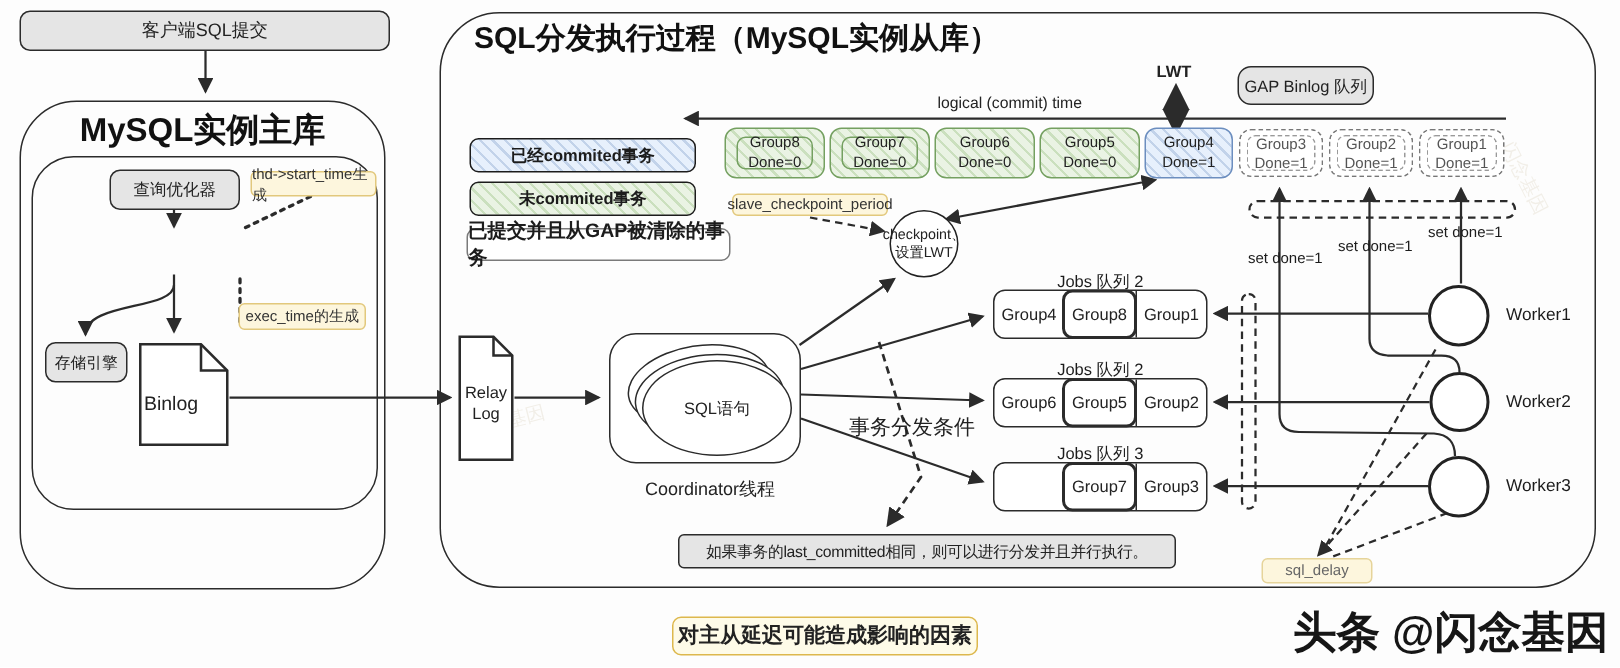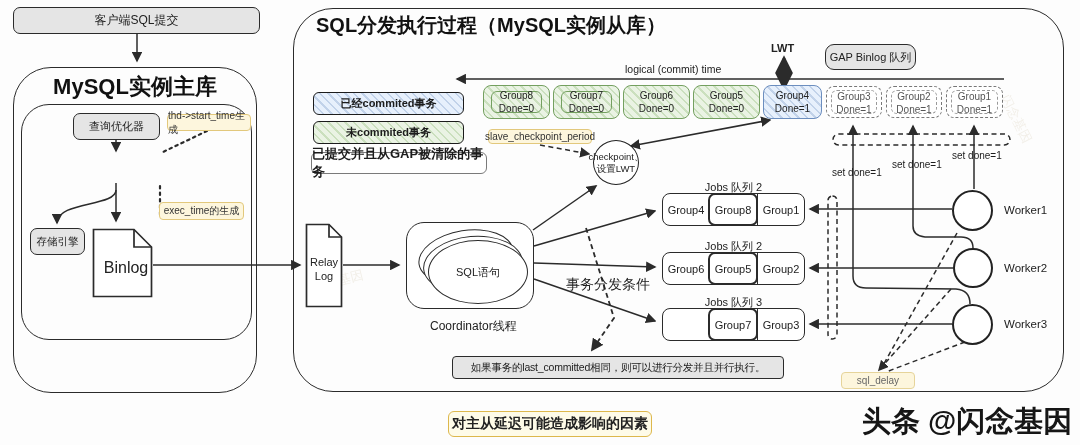--- a/index.html
+++ b/index.html
@@ -128,21 +128,21 @@
   </div>
   <div class="abs box" style="left:30px;top:228px;width:55px;height:27px;font-size:10.5px;">
     <span>存储引擎</span>
   </div>
 
   <div class="abs" style="left:92px;top:228px;width:61px;height:70px;">
     <svg width="61" height="70">
       <path d="M1.5,1.5 L42,1.5 L59.5,19 L59.5,68.5 L1.5,68.5 Z" fill="#fff" stroke="#2b2b2b" stroke-width="1.7"></path>
       <path d="M42,1.5 L42,19 L59.5,19" fill="none" stroke="#2b2b2b" stroke-width="1.7"></path>
     </svg>
-    <div class="doc-label" style="left:0;top:30px;width:44px;height:20px;font-size:16px;padding-left:12px;">Binlog</div>
+    <div class="doc-label" style="left:0;top:30px;width:44px;height:20px;font-size:13px;">Binlog</div>
   </div>
 
   <div class="abs panel" style="left:293px;top:8px;width:771px;height:384px;border-radius:40px;"></div>
   <div class="abs title-big" style="left:316px;top:12px;font-size:20px;">SQL分发执行过程（MySQL实例从库）</div>
 
   <div class="abs legend hatch-blue" style="left:313px;top:92px;width:151px;height:23px;">
     <span>已经commited事务</span>
   </div>
   <div class="abs legend hatch-green" style="left:313px;top:121px;width:151px;height:23px;">
     <span>未commited事务</span>

